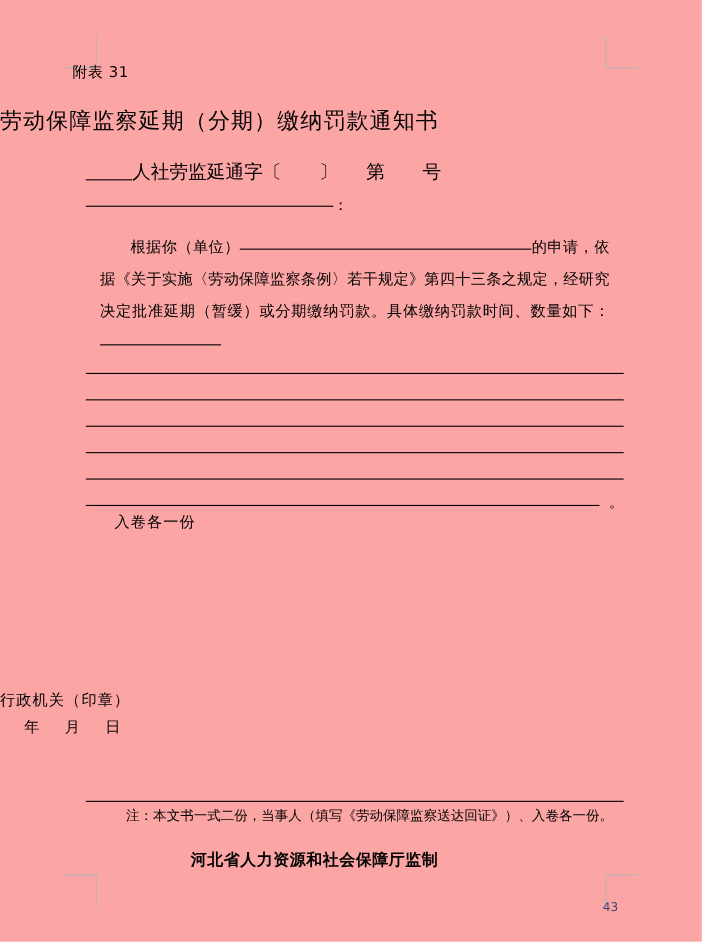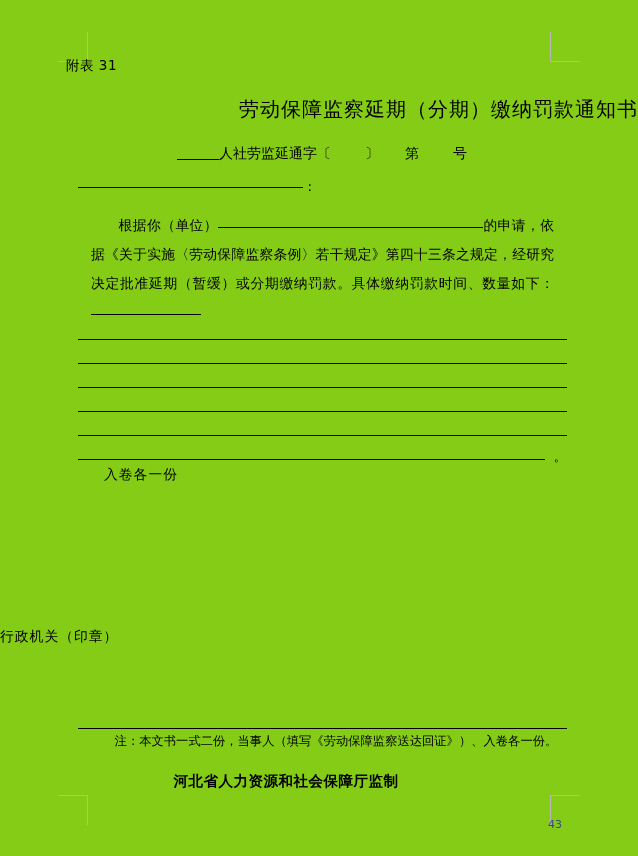--- a/index.html
+++ b/index.html
@@ -13,21 +13,21 @@
     position: relative;
     overflow: hidden;
     font-family: "DejaVu Sans", "Liberation Sans", sans-serif;
     color: #000000;
   }
 
   
   .page {
     position: absolute;
     inset: 0;
-    background: #84cc16;
+    background: #fca5a5;
   }
   .crop-mark {
     position: absolute;
     width: 30px;
     height: 30px;
   }
   .crop-mark::before,
   .crop-mark::after {
     content: "";
     position: absolute;
@@ -63,36 +63,35 @@
     font-family: "DejaVu Sans", "Liberation Sans", sans-serif;
     letter-spacing: 0.5px;
     white-space: nowrap;
   }
 
   .doc-title {
     position: absolute;
     left: 0;
     right: 0;
     top: 96px;
-    text-align: right;
+    text-align: left;
     font-size: 20px;
     font-family: Liberation Sans, sans-serif;
     letter-spacing: 1px;
     white-space: nowrap;
-    margin-left: 29px;
   }
 
   .doc-number {
     position: absolute;
     left: 78px;
     right: 72px;
     top: 145px;
-    font-size: 14px;
+    font-size: 17px;
     font-family: Liberation Sans, sans-serif;
-    text-align: center;
+    text-align: left;
     white-space: nowrap;
   }
   .doc-number .blank-u {
     display: inline-block;
     width: 42px;
     border-bottom: 1px solid #000;
     vertical-align: -2px;
   }
   .doc-number .gap-s { display: inline-block; width: 34px; }
   .doc-number .gap-m { display: inline-block; width: 26px; }
@@ -275,20 +274,23 @@
     <div class="ruled-line last">
       <span class="rl"></span>
       <span class="period">。</span>
     </div>
   </div>
 
   <div class="closing">入卷各一份</div>
 
   <div class="signature">
     <div class="org">行政机关（印章）</div>
+    <div class="date">
+      <span class="sp"></span><span>年</span><span class="sp"></span><span>月</span><span class="sp"></span><span>日</span>
+    </div>
   </div>
 
   <div class="footnote-rule"></div>
   <div class="footnote">注：本文书一式二份，当事人（填写《劳动保障监察送达回证》）、入卷各一份。</div>
 
   <div class="issuer">河北省人力资源和社会保障厅监制</div>
 
   <div class="page-number">43</div>
 
 </div>

